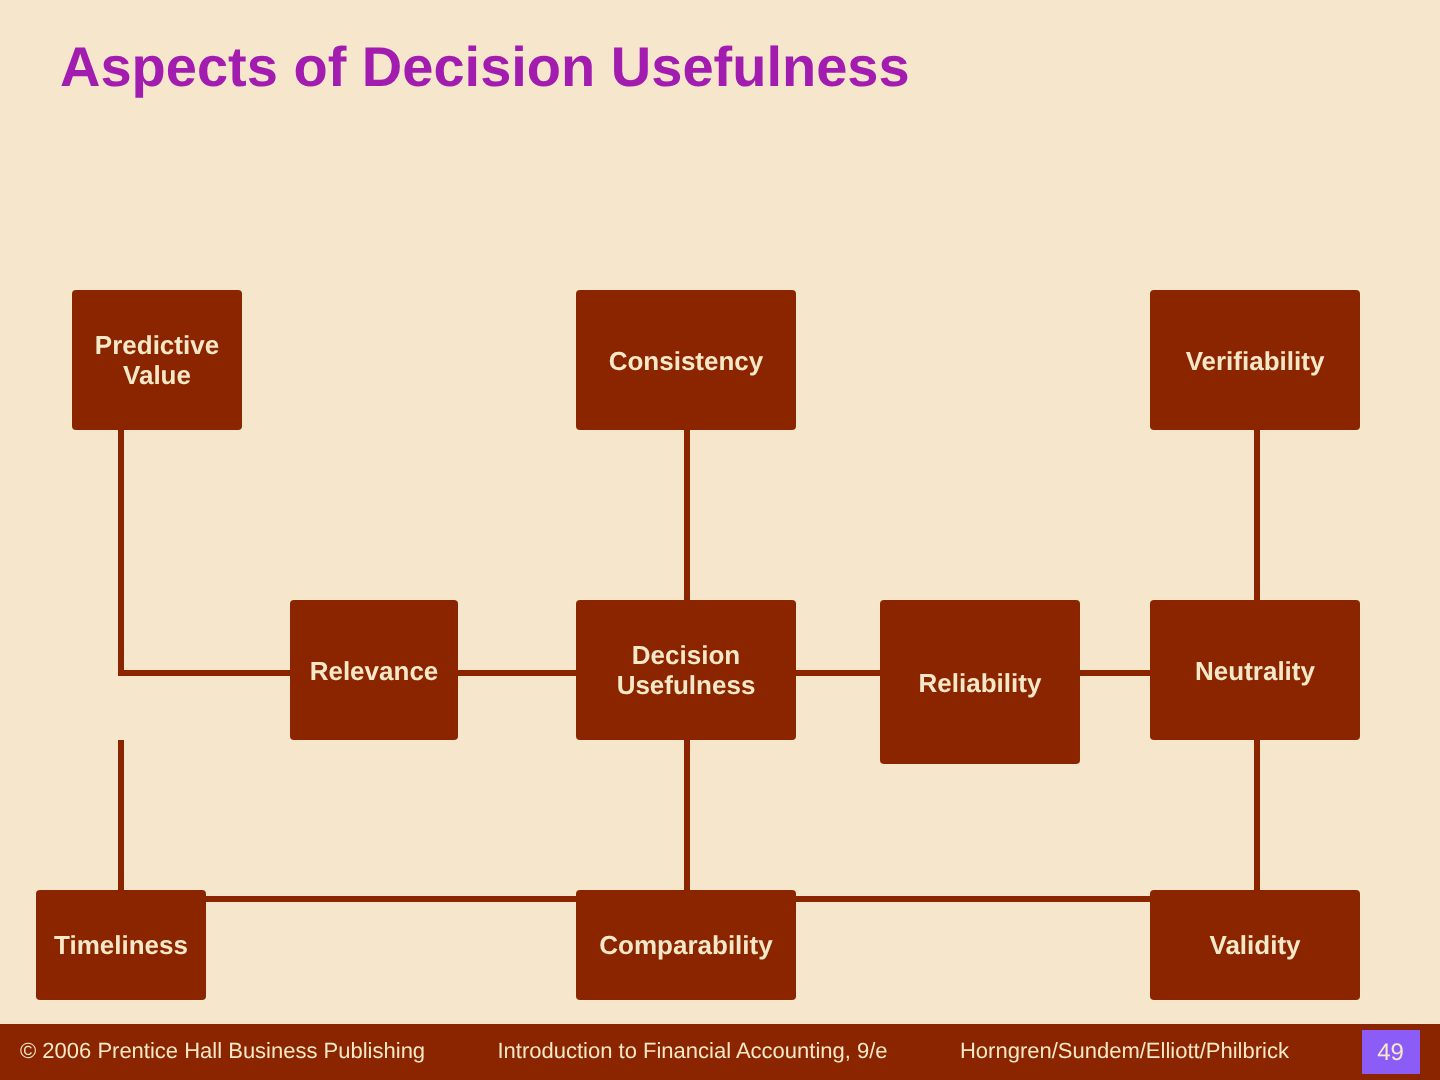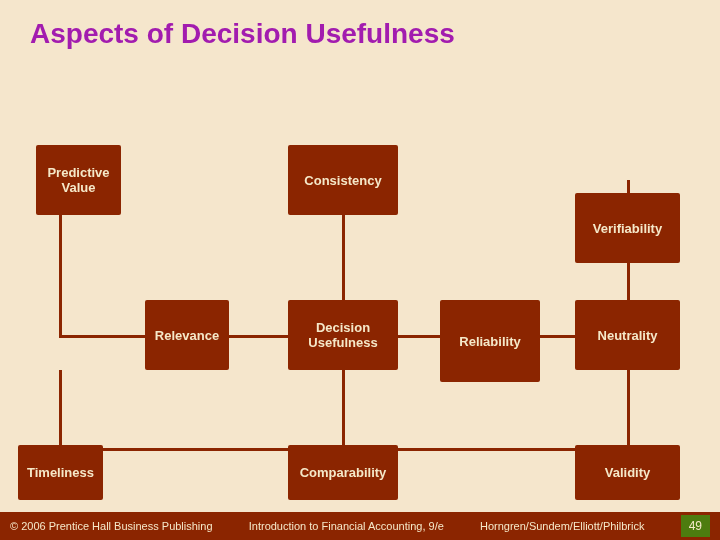--- a/index.html
+++ b/index.html
@@ -55,21 +55,21 @@
       background-color: #8B2500;
       display: flex;
       align-items: center;
       justify-content: space-between;
       padding: 0 10px;
       color: #f5e8c8;
       font-size: 11px;
     }
 
     .footer-right {
-      background-color: #4d7c0f;
+      background-color: #8b5cf6;
       padding: 4px 8px;
       font-size: 12px;
     }
   </style>
 </head>
 <body>
 
 <div class="page-title">Aspects of Decision Usefulness</div>
 
 <div class="diagram-area">
@@ -89,21 +89,21 @@
   <div class="connector" style="top:388px; left:60px; width:620px; height:3px;"></div>
 
   <div class="box" style="left:18px; top:85px; width:85px; height:70px;margin-left:18px;">
     <span>Predictive Value</span>
   </div>
 
   <div class="box" style="left:288px; top:85px; width:110px; height:70px;">
     <span>Consistency</span>
   </div>
 
-  <div class="box" style="left:575px; top:85px; width:105px; height:70px;margin-top:48px;">
+  <div class="box" style="left:575px; top:85px; width:105px; height:70px;">
     <span>Verifiability</span>
   </div>
 
 
   <div class="box" style="left:145px; top:240px; width:84px; height:70px;">
     <span>Relevance</span>
   </div>
 
   <div class="box" style="left:288px; top:240px; width:110px; height:70px;">
     <span>Decision Usefulness</span>

